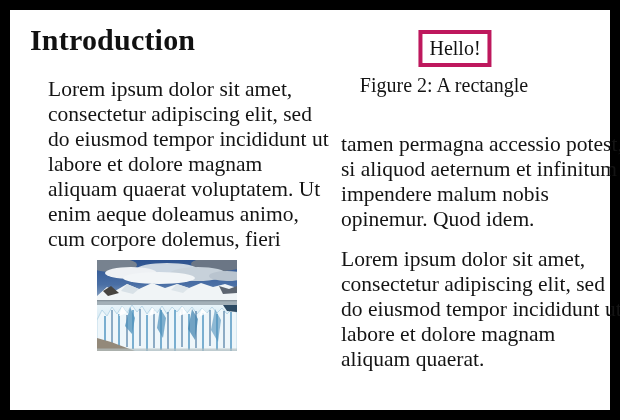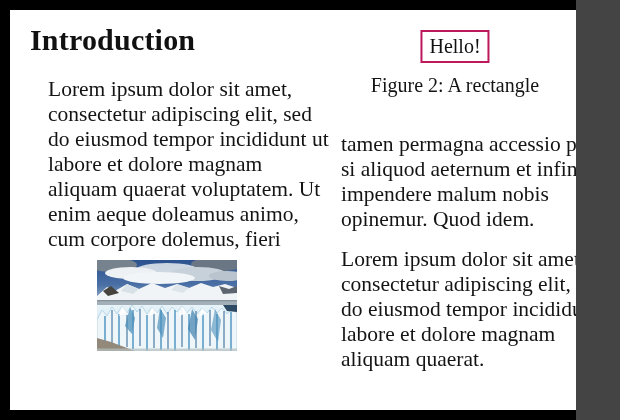--- a/index.html
+++ b/index.html
@@ -1,18 +1,18 @@
 <!DOCTYPE html>
 <html><head>
 <meta charset="utf-8">
 <style>
   html,body{margin:0;padding:0;background:#444;}
   *{box-sizing:border-box;}
   .frame{
-    position:relative;width:576px;height:420px;background:#000000;
+    position:relative;width:620px;height:420px;background:#000000;
     font-family:"Liberation Serif", serif;color:#111111;overflow:hidden;padding-left:12px;
   }
   .page{
     position:absolute;left:10px;top:10px;width:600px;height:400px;background:#ffffff;
   }
   .section-heading{
     position:absolute;left:20px;top:13px;margin:0;
     font-size:30px;line-height:33px;font-weight:bold;color:#111111;
     letter-spacing:0.2px;white-space:nowrap;
   }
@@ -22,24 +22,24 @@
   }
   .par-left{left:20px;top:49px;width:300px;}
   .par-right-1{left:313px;top:104px;width:292px;}
   .par-right-2{left:313px;top:219px;width:292px;}
   .fig-glacier{position:absolute;left:87px;top:250px;width:140px;height:91px;margin:0;}
   .fig-glacier svg{display:block;width:140px;height:91px;}
   .caption{
     position:absolute;margin:0;text-align:center;
     font-size:20px;line-height:24px;color:#141414;white-space:nowrap;
   }
-  .caption-2{left:299px;top:63px;width:292px;}
+  .caption-2{left:288px;top:63px;width:292px;}
   .hello-box{
     position:absolute;left:445px;top:20px;transform:translateX(-50%);
-    border:2px solid #be185d;padding:2px 7px;
+    border:4px solid #be185d;padding:2px 7px;
     font-size:20px;line-height:25px;color:#111111;background:#ffffff;white-space:nowrap;
   }
 </style>
 </head>
 <body>
 
 <div class="frame">
   <div class="page">
 
     <h1 class="section-heading">Introduction</h1>

